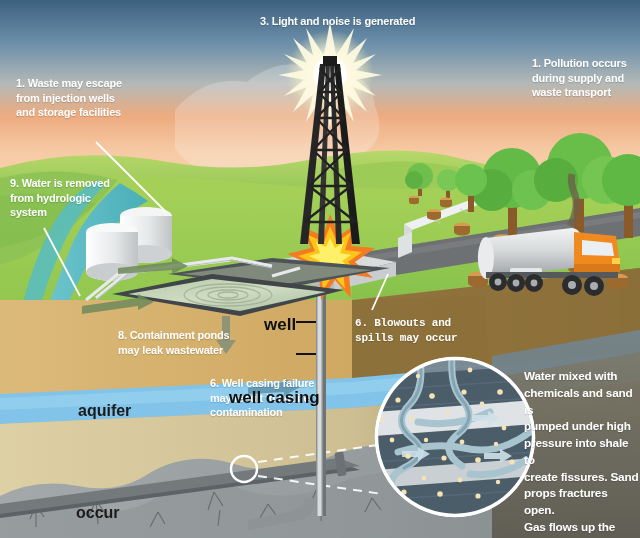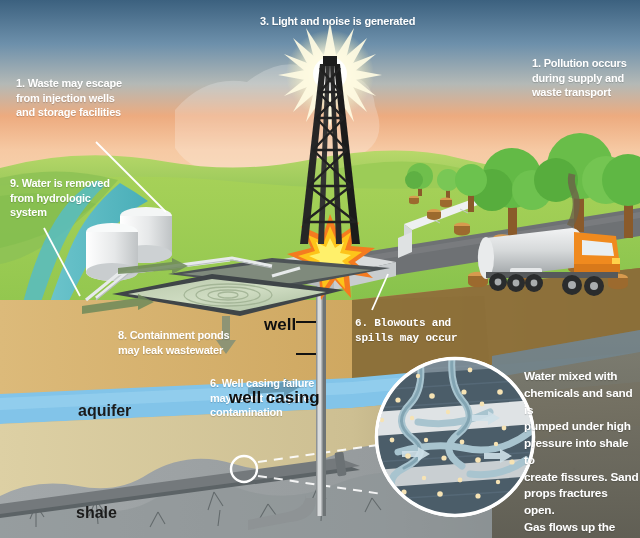--- a/index.html
+++ b/index.html
@@ -524,21 +524,21 @@
 may leak wastewater</div>
 
   <div class="callout c-white sz-13" style="left:10px; top:176px; width:120px;">9. Water is removed
 from hydrologic
 system</div>
 
   <div class="lead-label" style="left:264px; top:315px;">well</div>
   <div class="lead-label" style="left:229px; top:344px;margin-top:44px;">well casing</div>
 
   <div class="strata-label" style="left:78px; top:402px;">aquifer</div>
-  <div class="strata-label" style="left:76px; top:504px;">shale</div>
+  <div class="strata-label" style="left:76px; top:504px;">occur</div>
 
   <div class="callout c-white sz-12" style="left:524px; top:368px; width:116px; line-height:1.42;">Water mixed with
 chemicals and sand is
 pumped under high
 pressure into shale to
 create fissures. Sand
 props fractures open.
 Gas flows up the pipe
 to be collected.</div>
 

